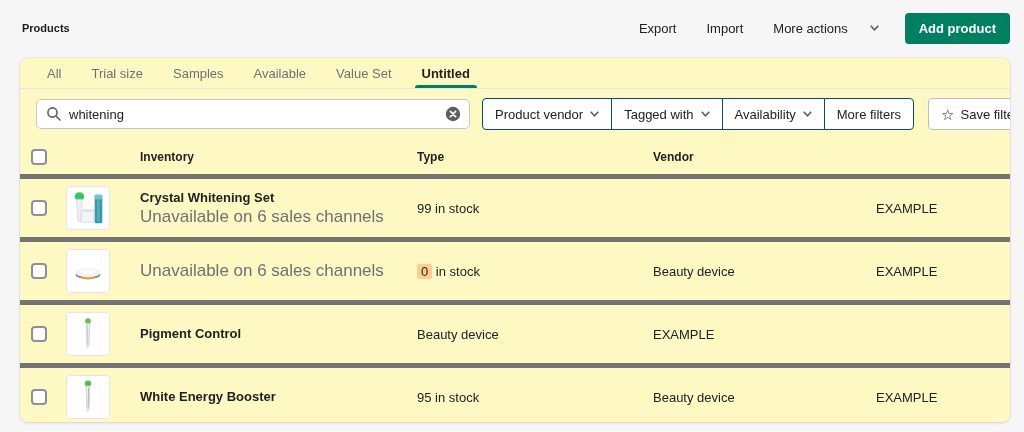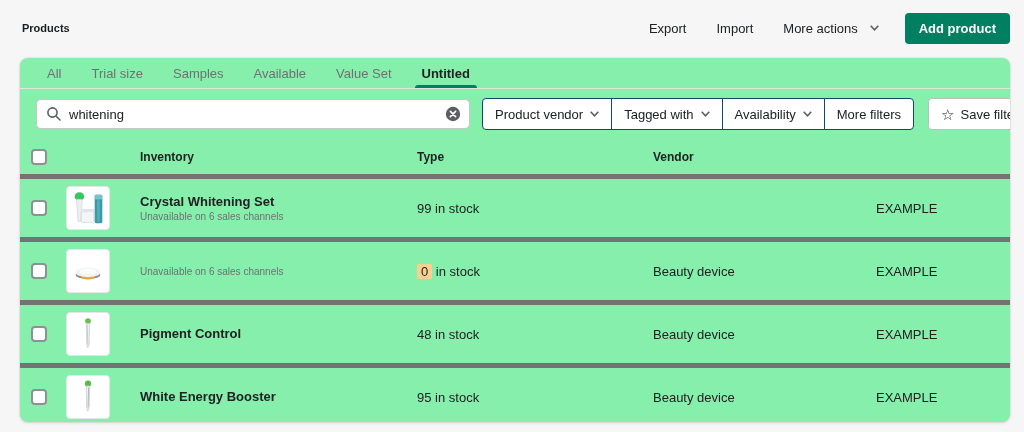--- a/index.html
+++ b/index.html
@@ -15,32 +15,32 @@
     height:44px;
     display:flex; align-items:center; justify-content:space-between;
     padding:12px 14px 0 22px;
   }
   .page-title { font-size:11px; font-weight:700; color:#1a1c1d; }
   .header-actions { display:flex; align-items:center; gap:6px; }
   .text-btn {
     background:none; border:none; font-family:inherit; font-size:13px;
     color:#202223; padding:6px 12px; cursor:pointer; font-weight:400;
   }
-  .more-actions-btn { display:flex; align-items:center; gap:12px;justify-content:space-between; }
+  .more-actions-btn { display:flex; align-items:center; gap:22px;justify-content:space-between; }
   .caret { width:9px; height:6px; display:inline-block; }
   .caret svg { display:block; }
   .primary-btn {
     background:var(--brand-green,#008060); color:#fff; border:none;
     font-family:inherit; font-size:13px; font-weight:600;
     padding:8px 14px; border-radius:4px; cursor:pointer; margin-left:8px;
   }
   
   .card {
     margin:14px 24px 0 20px; width:990px; height:364px;
-    background:#86efac; border-radius:8px;
+    background:#fef9c3; border-radius:8px;
     box-shadow:0 0 0 1px rgba(63,63,68,0.05), 0 1px 3px rgba(63,63,68,0.15);
     overflow:hidden;
   }
   
   .tabs {
     display:flex; align-items:stretch; height:31px;
     border-bottom:1px solid #e1e3e5; padding:0 12px;
   }
   .tab {
     display:flex; align-items:center; padding:0 15px;
@@ -101,21 +101,21 @@
   }
   .tbl-row { height:63px; border-top:5px solid #737373; cursor:pointer; }
   .thumb {
     width:44px; height:44px; margin-left:10px;
     border:1px solid #e4e5e7; border-radius:4px; background:#fff;
     display:flex; align-items:center; justify-content:center; overflow:hidden;
   }
   .thumb svg { display:block; }
   .prod-cell { padding-left:10px; display:flex; flex-direction:column; gap:2px; }
   .prod-title { font-size:13px; font-weight:700; color:#202223; }
-  .prod-sub { font-size:10px; color:#6d7175; }
+  .prod-sub { font-size:17px; color:#6d7175; }
   .cell { padding-left:10px; font-size:13px; color:#202223; }
   .qty-hl { background:#fbd08e; padding:0 4px; border-radius:2px; }
 </style>
 </head>
 <body>
 
 <div class="top-header">
   <div class="page-title">Products</div>
   <div class="header-actions">
     <button class="text-btn">Export</button>
@@ -251,21 +251,20 @@
       <svg width="42" height="42" viewBox="0 0 44 44">
         <circle cx="22" cy="8.5" r="3" fill="#6cbf4a"></circle>
         <path d="M20.2 11 L23.8 11 L23 34 L21.6 36.5 L20.8 34 Z" fill="#eef0f1" stroke="#c9cdd0" stroke-width="0.8"></path>
         <path d="M21.2 12 L21.8 33" stroke="#b8bcbf" stroke-width="0.7"></path>
       </svg>
     </div>
     <div class="prod-cell">
       <div class="prod-title">Pigment Control</div>
       <div class="prod-sub"></div>
     </div>
-    <div class="cell"><span>48</span><span> in stock</span></div>
     <div class="cell">Beauty device</div>
     <div class="cell">EXAMPLE</div>
   </div>
 
   <div class="tbl-grid tbl-row">
     <input type="checkbox" class="checkbox" style="">
     <div class="thumb">
       <svg width="42" height="42" viewBox="0 0 44 44">
         <circle cx="22" cy="8" r="3.2" fill="#55bd3e"></circle>
         <path d="M20.1 10.5 L23.9 10.5 L23.1 34 L21.7 37 L20.7 34 Z" fill="#eef0f1" stroke="#c9cdd0" stroke-width="0.8"></path>

